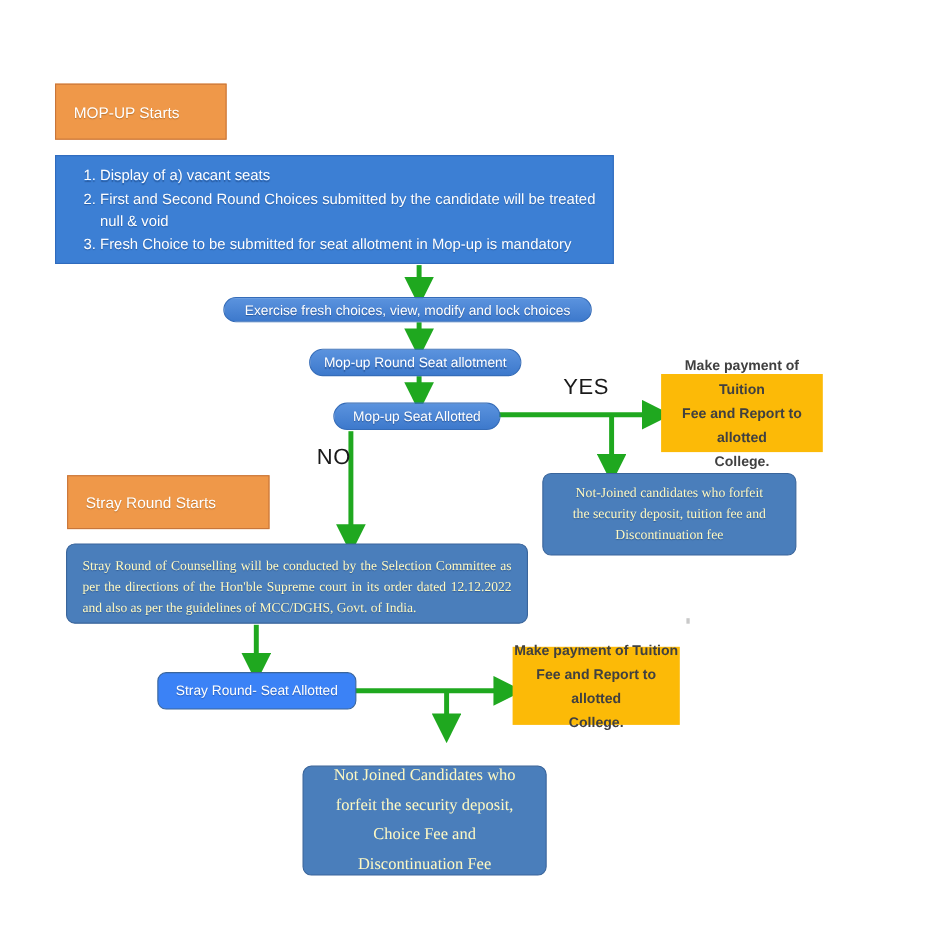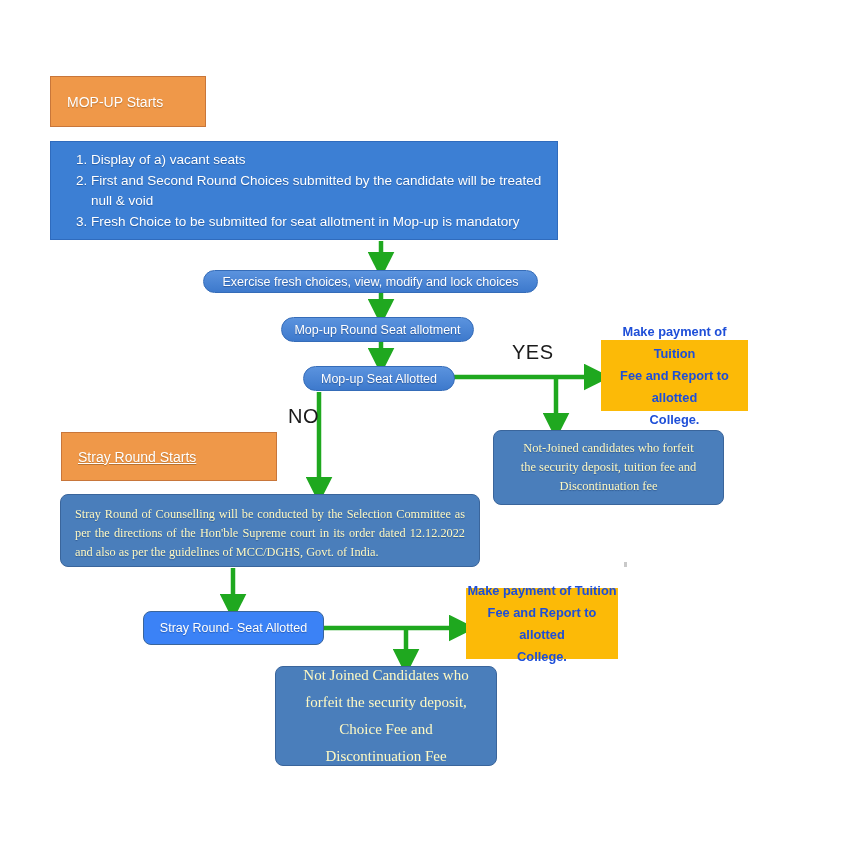--- a/index.html
+++ b/index.html
@@ -104,21 +104,21 @@
     border: 1px solid #3a659b;
     border-radius: 8px;
     color: #ffffff;
     font-size: 12.5px;
     text-shadow: 0 1px 1px rgba(10,40,90,0.4);
   }
 
   
   .yellow-box {
     background: #fcba07;
-    color: #1d4ed8;
+    color: #404040;
     font-size: 12.8px;
     line-height: 22px;
     flex-direction: column;
     font-weight: bold;
   }
 
   
   .branch-label {
     position: absolute;
     color: #1a1a1a;
@@ -211,39 +211,39 @@
     <span>Fee and Report to allotted</span>
     <span>College.</span>
   </div>
 
   <div class="node blue-round lines" style="left:493px; top:430px; width:231px; height:75px;">
     <span>Not-Joined candidates who forfeit</span>
     <span>the security deposit, tuition fee and</span>
     <span>Discontinuation fee</span>
   </div>
 
-  <div class="node orange-box" style="left:61px; top:432px; width:216px; height:49px;text-decoration:underline;">
+  <div class="node orange-box" style="left:61px; top:432px; width:184px; height:49px;">
     <span>Stray Round Starts</span>
   </div>
 
   <div class="node blue-round justified" style="left:60px; top:494px; width:420px; height:73px;">
     <span>Stray Round of Counselling will be conducted by the Selection Committee as per the directions of the Hon'ble Supreme court  in its order dated 12.12.2022 and also as per the guidelines of MCC/DGHS, Govt. of India.</span>
   </div>
 
   <div class="node pill-sq" style="left:143px; top:611px; width:181px; height:34px;">
     <span>Stray Round- Seat Allotted</span>
   </div>
 
   <div class="node yellow-box" style="left:466px; top:588px; width:152px; height:71px;">
     <span>Make payment of Tuition</span>
     <span>Fee and Report to allotted</span>
     <span>College.</span>
   </div>
 
-  <div class="node blue-round lines-lg" style="left:275px; top:666px; width:222px; height:100px;">
+  <div class="node blue-round lines-lg" style="left:275px; top:696px; width:222px; height:100px;">
     <span>Not Joined Candidates who</span>
     <span>forfeit the security deposit,</span>
     <span>Choice Fee and</span>
     <span>Discontinuation Fee</span>
   </div>
 
   <div class="speck" style="left:624px; top:562px;"></div>
 
 </div>
 

